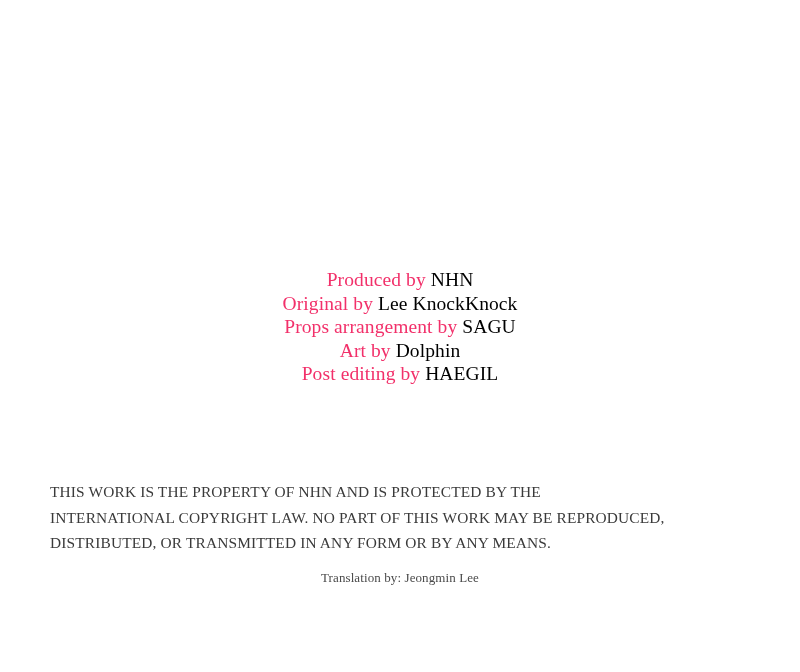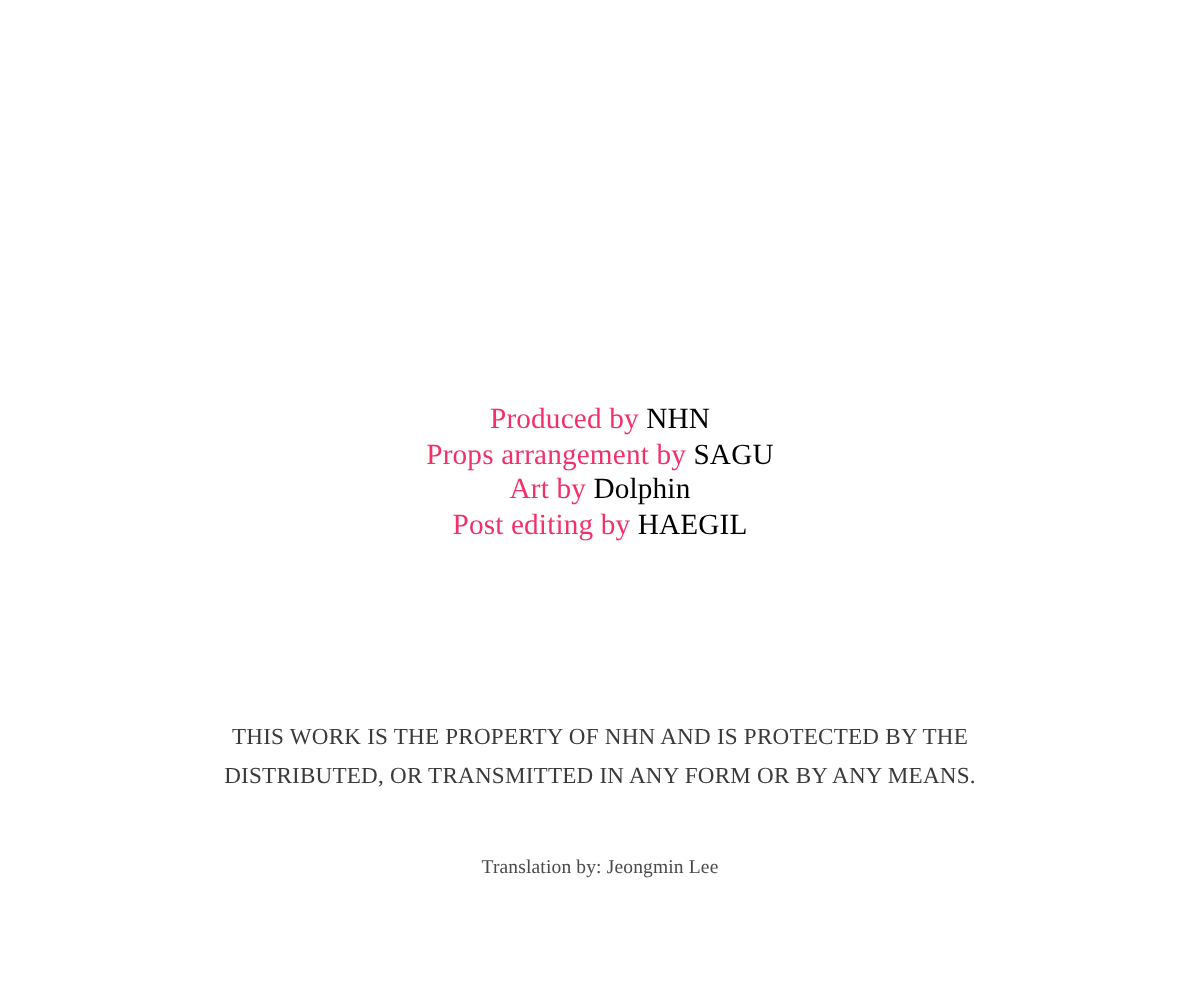--- a/index.html
+++ b/index.html
@@ -38,21 +38,21 @@
     text-align: center;
   }
   .credit-name {
     color: #000000;
   }
   .copyright {
     position: absolute;
     top: 479px;
     left: 50px;
     width: 700px;
-    text-align: center;
+    text-align: left;
     color: #3a3a3a;
     font-size: 15.4px;
     line-height: 25.5px;
     letter-spacing: 0.15px;
   }
   .copyright div {
     white-space: nowrap;
   }
   .translation {
     position: absolute;
@@ -69,33 +69,38 @@
 <body>
 
 <div class="page">
 
   <div class="credits">
     <div class="credit-line">
       <span class="credit-role">Produced by</span>
       <span class="credit-name">NHN</span>
     </div>
     <div class="credit-line">
+      <span class="credit-role">Original by</span>
+      <span class="credit-name">Lee KnockKnock</span>
+    </div>
+    <div class="credit-line">
       <span class="credit-role">Props arrangement by</span>
       <span class="credit-name">SAGU</span>
     </div>
     <div class="credit-line">
       <span class="credit-role">Art by</span>
       <span class="credit-name">Dolphin</span>
     </div>
     <div class="credit-line">
       <span class="credit-role">Post editing by</span>
       <span class="credit-name">HAEGIL</span>
     </div>
   </div>
 
   <div class="copyright">
     <div>THIS WORK IS THE PROPERTY OF NHN AND IS PROTECTED BY THE</div>
+    <div>INTERNATIONAL COPYRIGHT LAW. NO PART OF THIS WORK MAY BE REPRODUCED,</div>
     <div>DISTRIBUTED, OR TRANSMITTED IN ANY FORM OR BY ANY MEANS.</div>
   </div>
 
   <div class="translation">Translation by: Jeongmin Lee</div>
 
 </div>
 
 </body></html>

